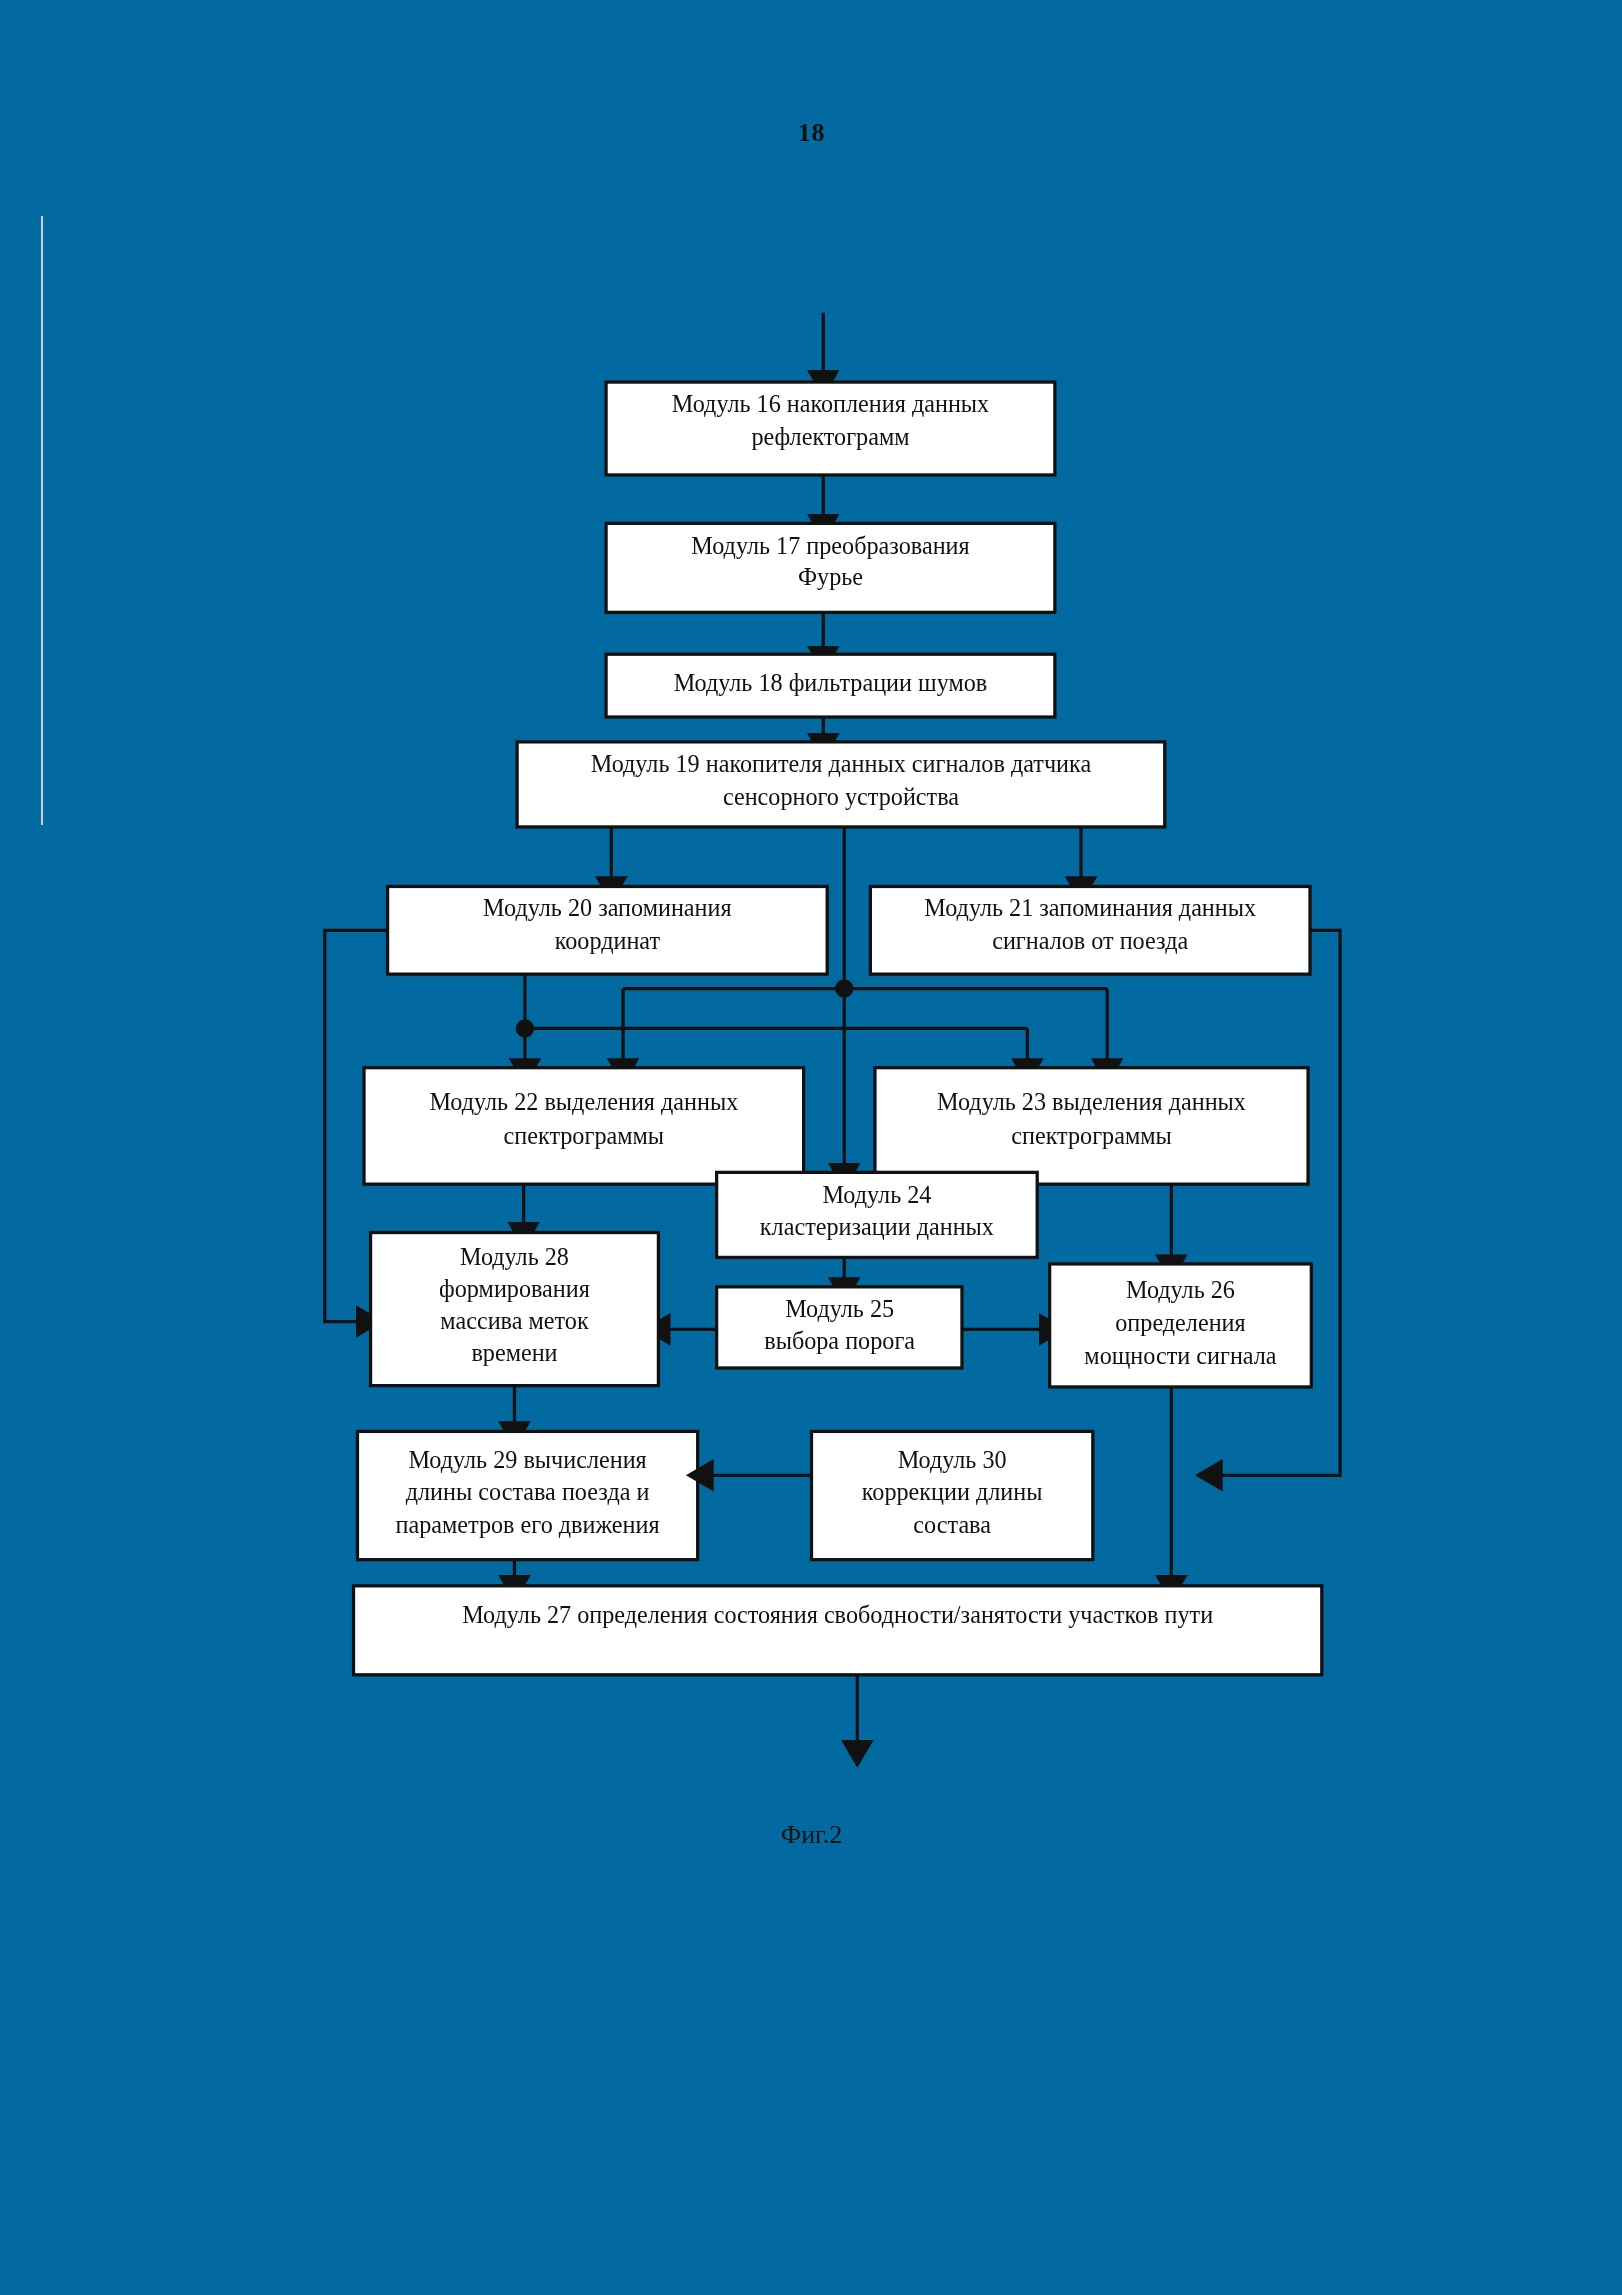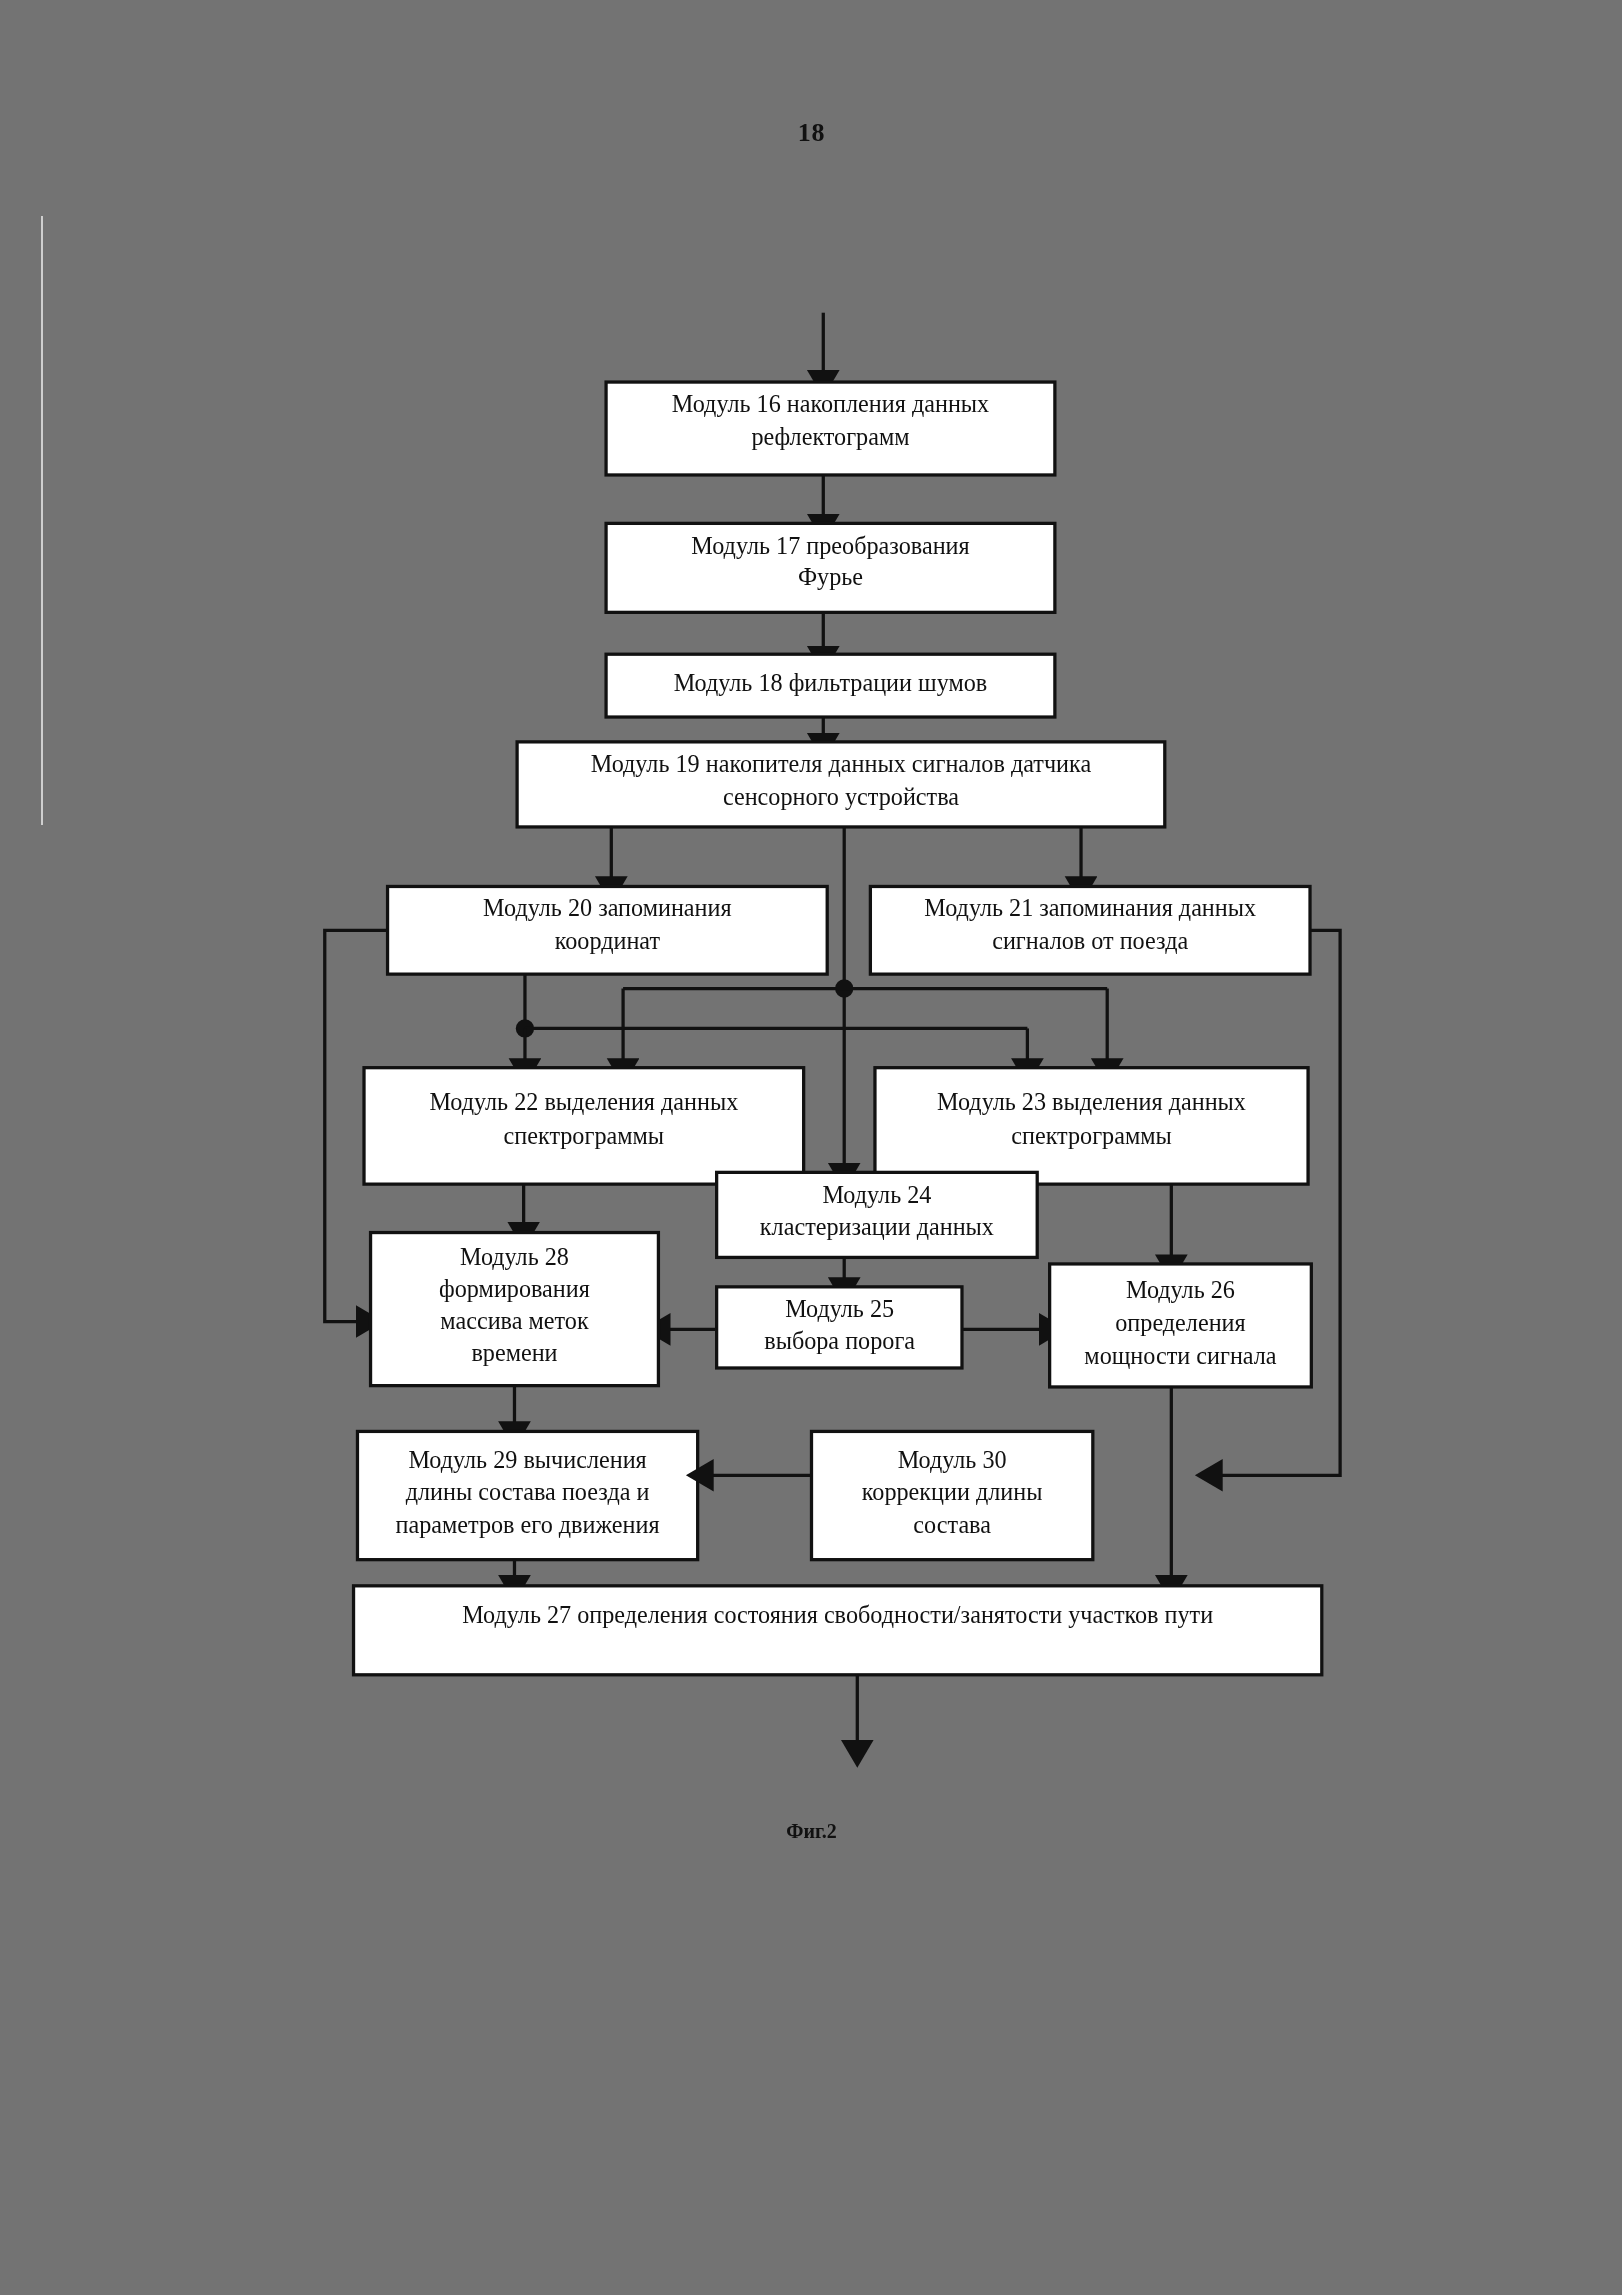--- a/index.html
+++ b/index.html
@@ -11,40 +11,40 @@
     width: 1623px;
     height: 2295px;
     position: relative;
     font-family: "Liberation Serif", "DejaVu Serif", serif;
     color: #111111;
     overflow: hidden;
   }
   .page {
     position: absolute;
     inset: 0;
-    background: #737373;
+    background: #0369a1;
   }
   .page-number {
     position: absolute;
     top: 118px;
     left: 0;
     width: 100%;
     text-align: center;
     font-size: 26px;
     font-weight: 700;
     letter-spacing: 0.7px;
   }
   .fig-caption {
     position: absolute;
     top: 1820px;
     left: 0;
     width: 100%;
     text-align: center;
-    font-size: 20px;
-    font-weight: 700;
+    font-size: 26px;
+    font-weight: 400;
   }
   .left-margin-line {
     position: absolute;
     left: 41px;
     top: 216px;
     width: 2px;
     height: 609px;
     background: #cfcfcf;
   }
   svg.diagram {

